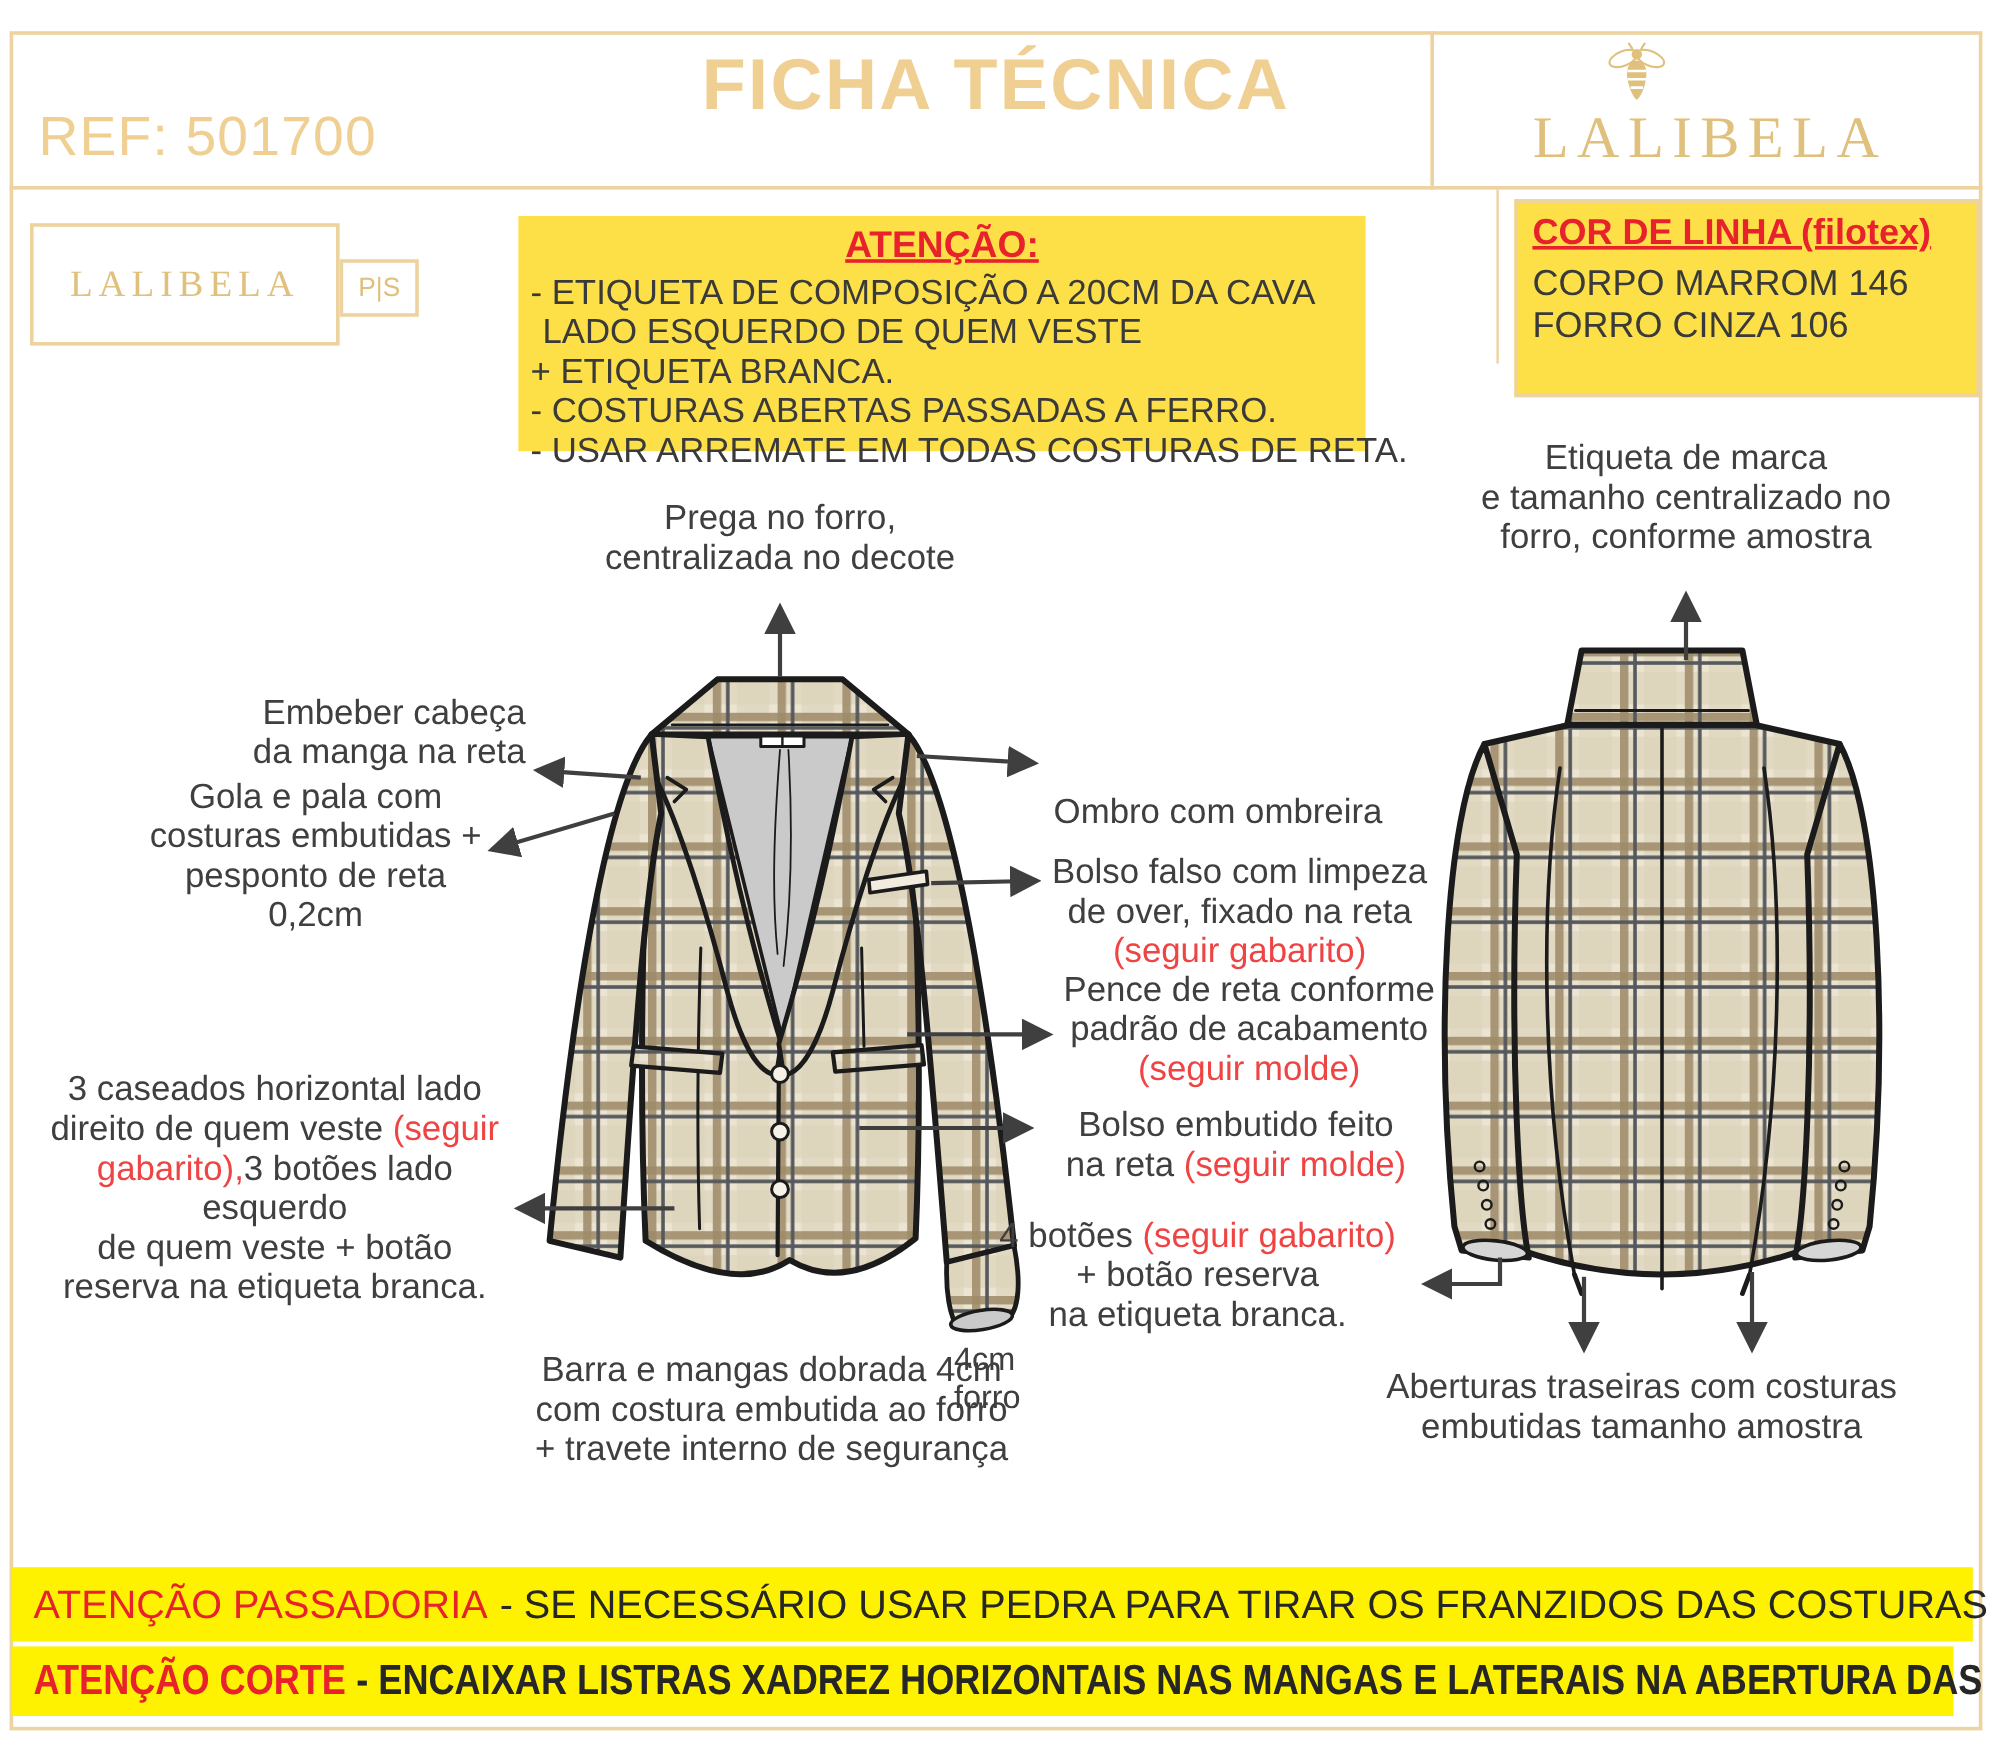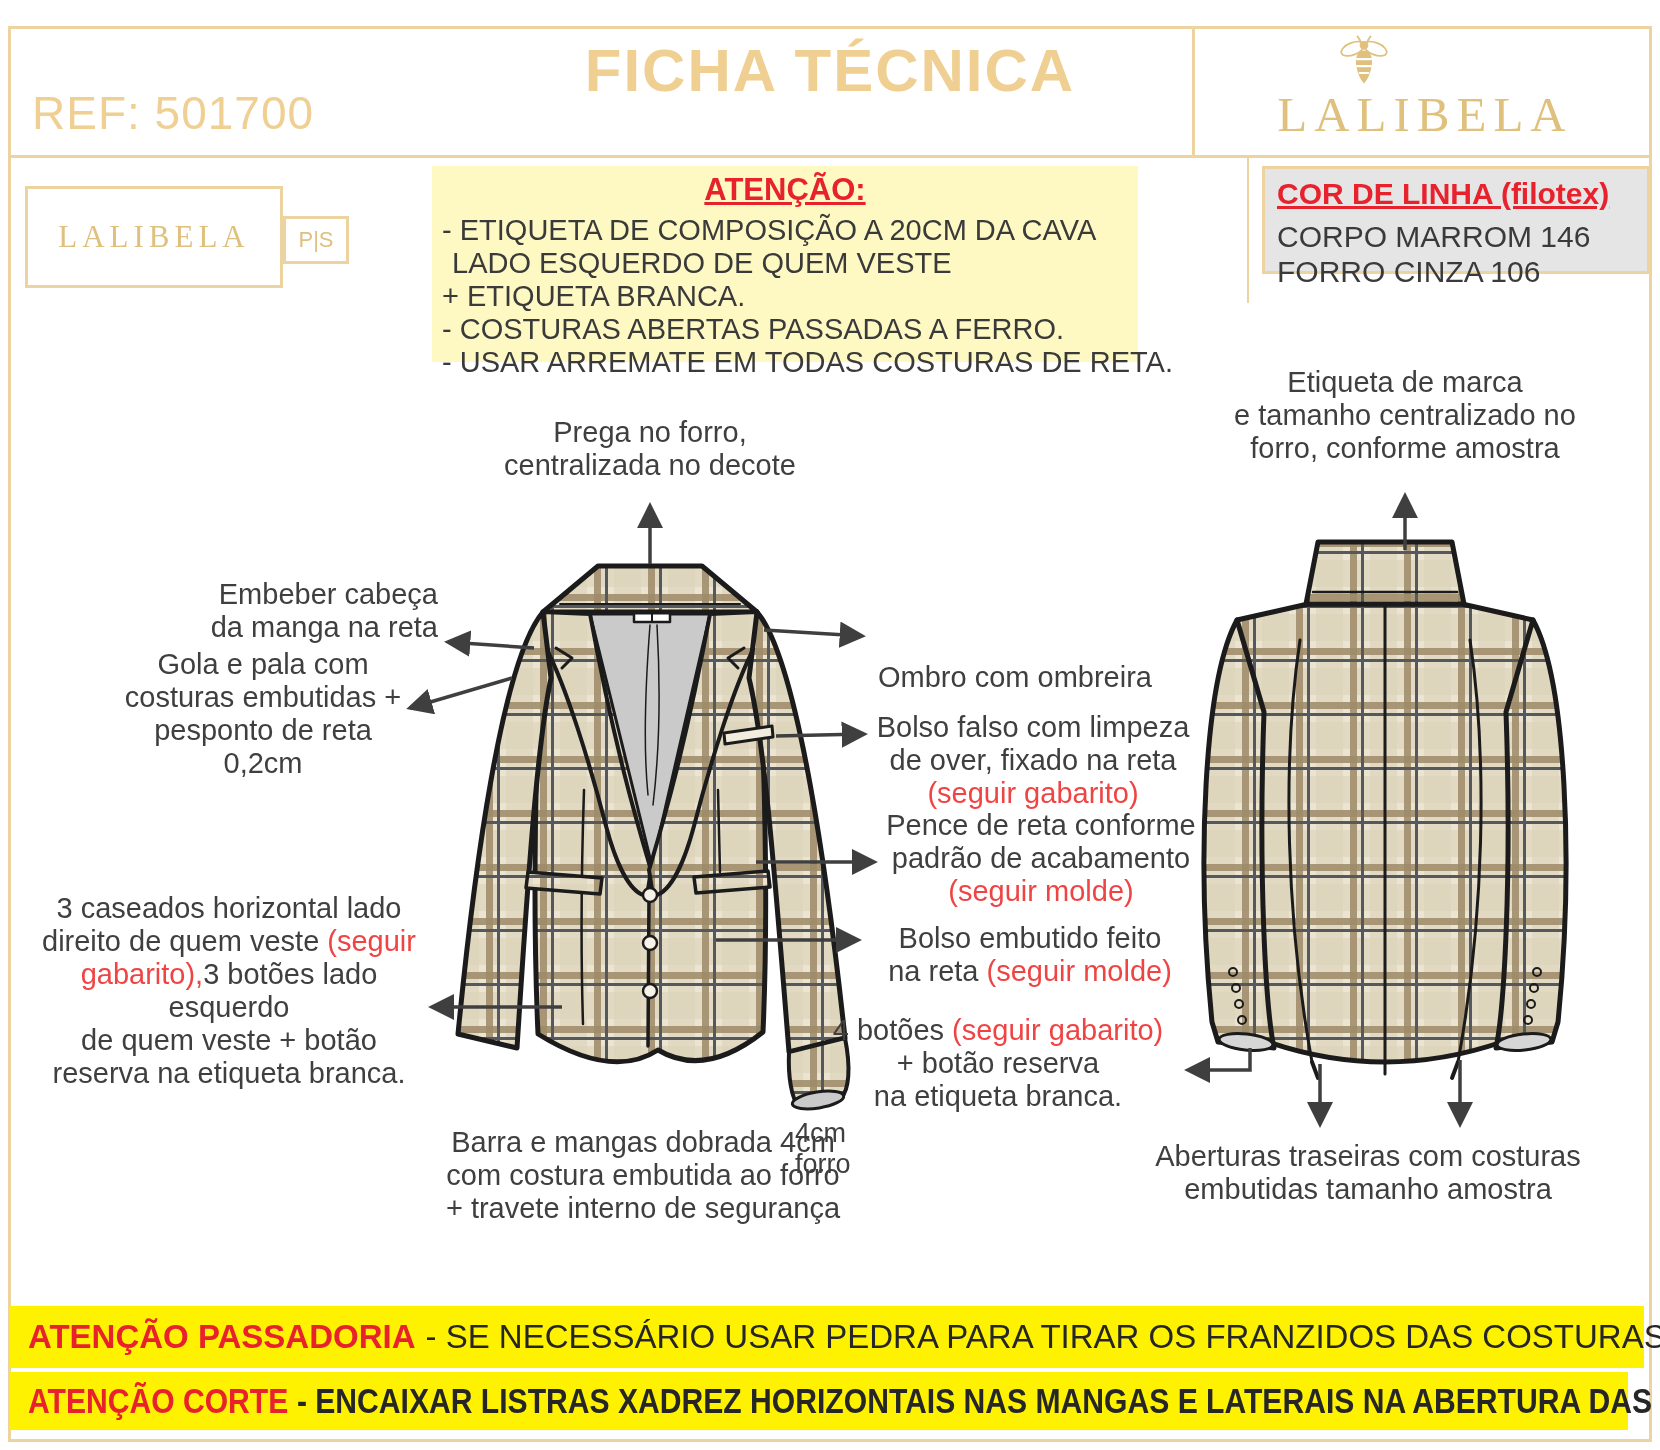--- a/index.html
+++ b/index.html
@@ -14,41 +14,41 @@
   .brand{position:absolute;left:1205px;top:86px;width:440px;text-align:center;
          font-family:"Liberation Serif",serif;font-size:49px;color:#dfc07c;letter-spacing:7px;}
   .bee{position:absolute;left:1337px;top:34px;width:54px;height:52px;}
   
   .brandbox{position:absolute;left:25px;top:186px;width:252px;height:96px;border:3px solid #edd3a0;
             display:flex;align-items:center;justify-content:center;}
   .brandbox span{font-family:"Liberation Serif",serif;font-size:31px;color:#dfc07c;letter-spacing:5px;}
   .psbox{position:absolute;left:283px;top:216px;width:60px;height:42px;border:3px solid #edd3a0;
          display:flex;align-items:center;justify-content:center;font-size:22px;color:#dfc07c;}
   
-  .attbox{position:absolute;left:432px;top:166px;width:706px;height:196px;background:#fef9c3;
+  .attbox{position:absolute;left:432px;top:180px;width:706px;height:196px;background:#fde047;
           padding:4px 10px;box-sizing:border-box;}
   .atttitle{text-align:center;font-size:31px;font-weight:bold;color:#e8222d;
             text-decoration:underline;margin:2px 0 6px 0;}
   .attline{font-size:29px;color:#3a3a3a;line-height:33px;white-space:pre;}
   .attindent{padding-left:10px;}
   
-  .threadbox{position:absolute;left:1262px;top:166px;width:388px;height:108px;border:3px solid #edd3a0;
-             box-sizing:border-box;padding:8px 12px;background:#e5e5e5;}
+  .threadbox{position:absolute;left:1262px;top:166px;width:388px;height:165px;border:3px solid #edd3a0;
+             box-sizing:border-box;padding:8px 12px;background:#fde047;}
   .threadtitle{font-size:30px;font-weight:bold;color:#e8222d;text-decoration:underline;margin-bottom:8px;}
   .threadline{font-size:30px;color:#3a3a3a;line-height:35px;}
   
   .lbl{position:absolute;font-size:29px;line-height:33px;color:#3f3f3f;white-space:pre-line;}
   .center{text-align:center}.right{text-align:right}
   .red{color:#ef4444;}
   .small{font-size:27px;line-height:31px;}
   
   .bar{position:absolute;background:#fff200;display:flex;align-items:center;box-sizing:border-box;}
   #bar1{left:10px;top:1306px;width:1634px;height:62px;padding-left:18px;}
   #bar2{left:10px;top:1372px;width:1618px;height:58px;padding-left:18px;}
-  .barlabel{font-size:33px;font-weight:bold;color:#e8222d;white-space:nowrap;}
+  .barlabel{font-size:33px;font-weight:normal;color:#e8222d;white-space:nowrap;}
   .bartext{font-size:33px;color:#262626;margin-left:10px;white-space:nowrap;}
   .condensed{transform:scaleX(0.86);transform-origin:left center;display:flex;align-items:center;}
   #bar2 .barlabel,#bar2 .bartext{font-size:35px;font-weight:bold;}
   svg{position:absolute;left:0;top:0;}
 </style>
 </head>
 <body>
 
 <div id="page">
 

